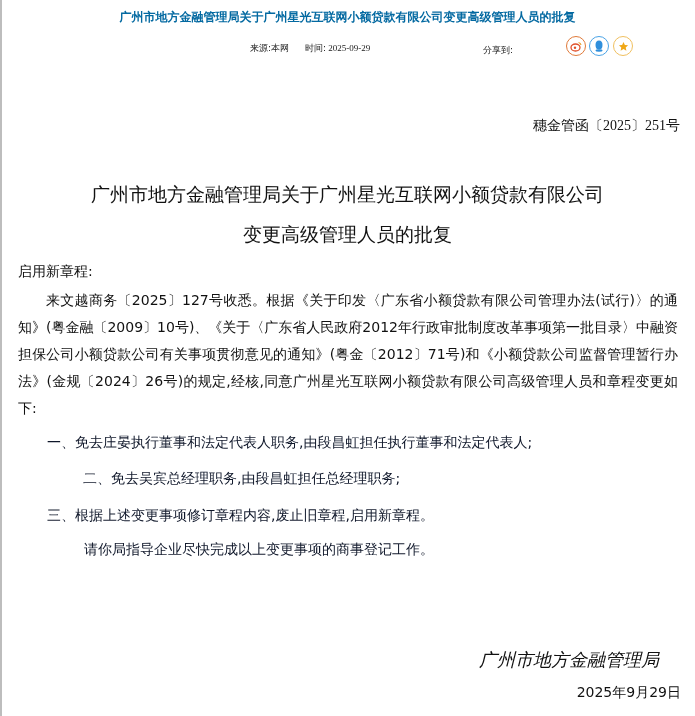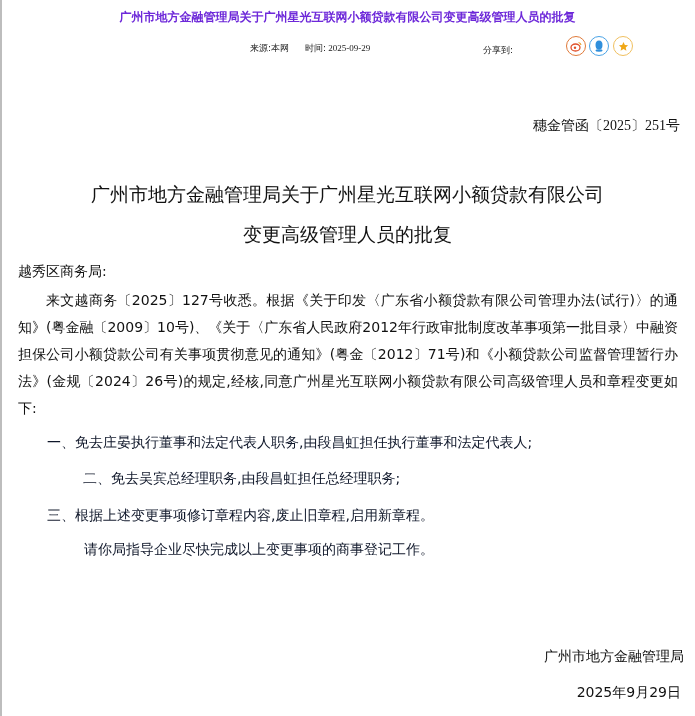--- a/index.html
+++ b/index.html
@@ -6,21 +6,21 @@
   body {
     width: 695px; height: 716px; overflow: hidden;
     background: #ffffff;
     font-family: "DejaVu Sans", "Liberation Sans", sans-serif;
     color: #111;
     position: relative;
   }
   .left-edge { position: absolute; left: 0; top: 0; width: 2px; height: 716px; background: #bdbdbd; }
   .page-title {
     position: absolute; top: 9px; left: 0; width: 695px; text-align: center;
-    color: #6d28d9; font-size: 12px; font-weight: bold; letter-spacing: 0px;
+    color: #0369a1; font-size: 12px; font-weight: bold; letter-spacing: 0px;
   }
   .meta {
     position: absolute; top: 42px; left: 0; width: 637px; height: 16px; font-size: 9px; color: #222;
   }
   .meta .source { position: absolute; left: 250px; top: 0; }
   .meta .time { position: absolute; left: 305px; top: 0; font-family: "Liberation Serif", serif; }
   .meta .time-label { font-family: "DejaVu Sans", sans-serif; }
   .meta .share { position: absolute; left: 483px; top: 2px; }
   .share-icon {
     position: absolute; top: -6px; width: 20px; height: 20px; border-radius: 50%;
@@ -43,21 +43,21 @@
 
   .body-text { position: absolute; left: 18px; width: 660px; font-size: 14px; line-height: 27px; color: #111; }
   .salutation { top: 258px; }
   .para1 { top: 287px; text-indent: 28px; text-align: justify; }
   .item { position: absolute; left: 47px; font-size: 14px; color: #0f172a; }
   .item1 { top: 434px; }
   .item2 { top: 470px; margin-left: 36px; }
   .item3 { top: 507px; }
   .closing { top: 541px; left: 47px; margin-left: 37px; }
 
-  .signer { position: absolute; top: 648px; right: 11px; font-size: 14px; }
+  .signer { position: absolute; top: 648px; right: 36px; font-size: 18px; font-style: italic; }
   .sign-date { position: absolute; top: 684px; right: 14px; font-size: 14px; }
 </style>
 </head>
 <body>
 
 <div class="left-edge"></div>
 
 <div class="page-title">广州市地方金融管理局关于广州星光互联网小额贷款有限公司变更高级管理人员的批复</div>
 
 <div class="meta">
@@ -82,21 +82,21 @@
         <path d="M12 2l3 6.5 7 .8-5.2 4.8 1.5 7-6.3-3.6-6.3 3.6 1.5-7L2 9.3l7-.8z" fill="#f0a818"></path>
       </svg>
   </span>
 </div>
 
 <div class="doc-no">穗金管函〔2025〕251号</div>
 
 <div class="doc-title l1">广州市地方金融管理局关于广州星光互联网小额贷款有限公司</div>
 <div class="doc-title l2">变更高级管理人员的批复</div>
 
-<div class="body-text salutation">越秀区商务局:</div>
+<div class="body-text salutation">启用新章程:</div>
 <div class="body-text para1">来文越商务〔2025〕127号收悉。根据《关于印发〈广东省小额贷款有限公司管理办法(试行)〉的通知》(粤金融〔2009〕10号)、《关于〈广东省人民政府2012年行政审批制度改革事项第一批目录〉中融资担保公司小额贷款公司有关事项贯彻意见的通知》(粤金〔2012〕71号)和《小额贷款公司监督管理暂行办法》(金规〔2024〕26号)的规定,经核,同意广州星光互联网小额贷款有限公司高级管理人员和章程变更如下:</div>
 
 <div class="item item1">一、免去庄晏执行董事和法定代表人职务,由段昌虹担任执行董事和法定代表人;</div>
 <div class="item item2">二、免去吴宾总经理职务,由段昌虹担任总经理职务;</div>
 <div class="item item3">三、根据上述变更事项修订章程内容,废止旧章程,启用新章程。</div>
 
 <div class="item closing">请你局指导企业尽快完成以上变更事项的商事登记工作。</div>
 
 <div class="signer">广州市地方金融管理局</div>
 <div class="sign-date">2025年9月29日</div>

